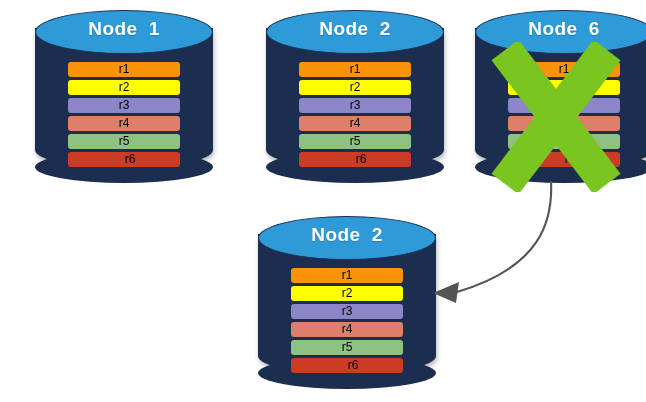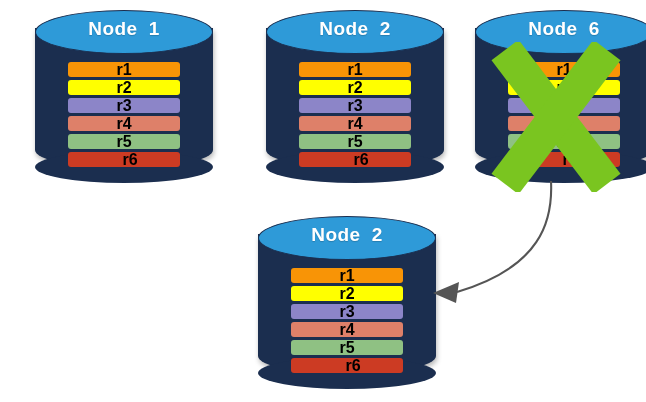--- a/index.html
+++ b/index.html
@@ -79,22 +79,22 @@
     left: 33px;
     top: 56px;
     width: 112px;
     z-index: 5;
   }
   .row {
     height: 15px;
     margin-bottom: 3px;
     border-radius: 3px;
     text-align: center;
-    font-size: 16px;
-    font-weight: bold;
+    font-size: 12px;
+    font-weight: normal;
     color: #000000;
     line-height: 15px;
   }
   .row:last-child { margin-bottom: 0; padding-left: 12px; }
 
   
   #node1 { left: 22px;  top: 6px;   }
   #node2 { left: 253px; top: 6px;   }
   #node3 { left: 462px; top: 6px;   }
   #node4 { left: 245px; top: 212px; }

